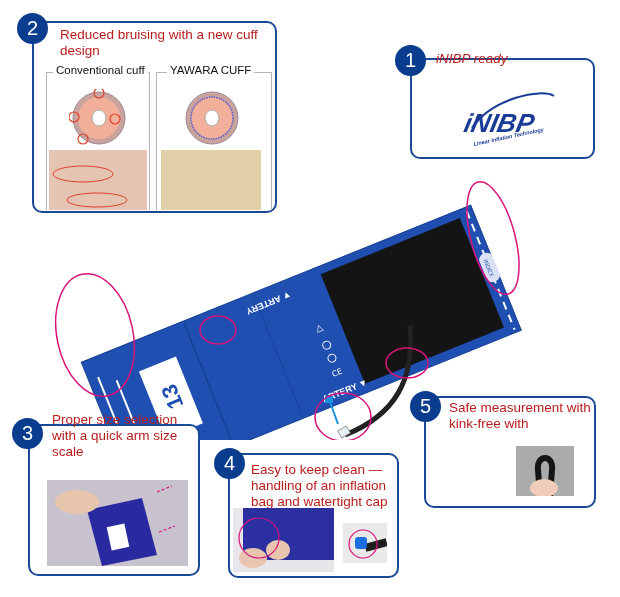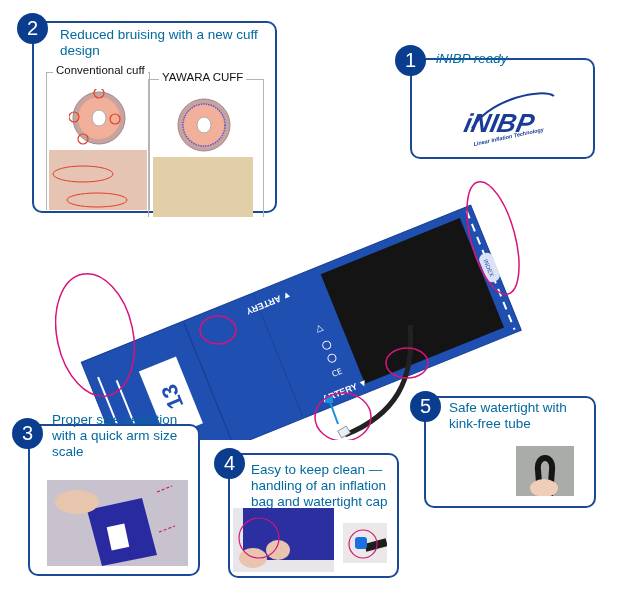--- a/index.html
+++ b/index.html
@@ -20,33 +20,33 @@
     color: #fff;
     font-size: 20px;
     line-height: 31px;
     text-align: center;
     z-index: 3;
   }
   .title {
     position: absolute;
     font-size: 13.5px;
     line-height: 16px;
-    color: #0369a1;
+    color: #b91c1c;
   }
 
   
   #box2 { left: 32px; top: 21px; width: 245px; height: 192px; }
   #badge2 { left: 17px; top: 13px; }
   #title2 { left: 60px; top: 27px; width: 210px; }
   .panel {
     position: absolute; top: 72px; width: 100px; height: 138px;
     border: 1px solid #b5b5b5; border-bottom: none;
   }
   #panel-conv { left: 46px; width: 104px; }
-  #panel-yaw { left: 148px; width: 116px; margin-top: 7px; }
+  #panel-yaw { left: 156px; width: 116px; }
   .panel-label {
     position: absolute; top: -9px; left: 6px; background: #fff;
     font-size: 11.5px; font-weight: normal; padding: 0 3px; white-space: nowrap;
     color: #111;
   }
   .cross-section { position: absolute; }
   .skin-photo { position: absolute; }
 
   
   #box1 { left: 410px; top: 58px; width: 185px; height: 101px; }
@@ -188,18 +188,18 @@
 </svg>
 <svg id="photo4b" viewBox="0 0 44 40">
   <rect width="44" height="40" fill="#ebe8e8"></rect>
   <rect x="22" y="18" width="22" height="8" fill="#1e1e1e" transform="rotate(-15 33 22)"></rect>
   <rect x="12" y="14" width="12" height="12" rx="3" fill="#1b6fe0"></rect>
   <circle cx="20" cy="21" r="14" fill="none" stroke="#d8137a" stroke-width="1.2"></circle>
 </svg>
 
 <div id="box5" class="box"></div>
 <div id="badge5" class="badge">5</div>
-<div id="title5" class="title">Safe watertight with kink-free tube</div>
+<div id="title5" class="title">Safe measurement with kink-free with</div>
 <svg id="photo5" viewBox="0 0 58 50">
   <rect width="58" height="50" fill="#a9aca8"></rect>
   <path d="M24 50 L22 24 C 20 8, 38 8, 36 24 L34 50" fill="none" stroke="#151515" stroke-width="6"></path>
   <ellipse cx="28" cy="42" rx="14" ry="9" fill="#f0cdb8"></ellipse>
 </svg>
 
 </body></html>

